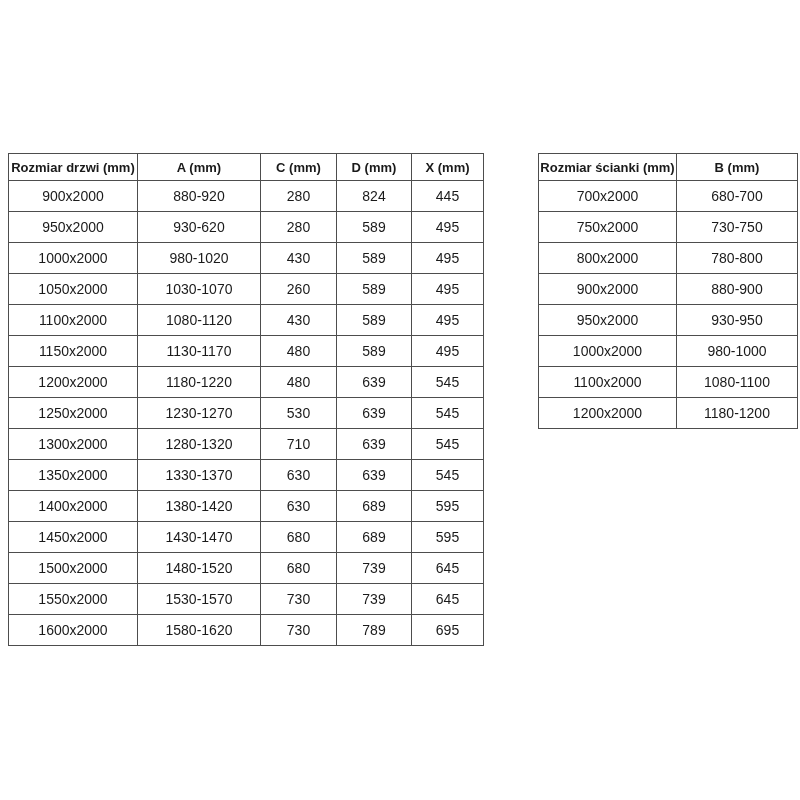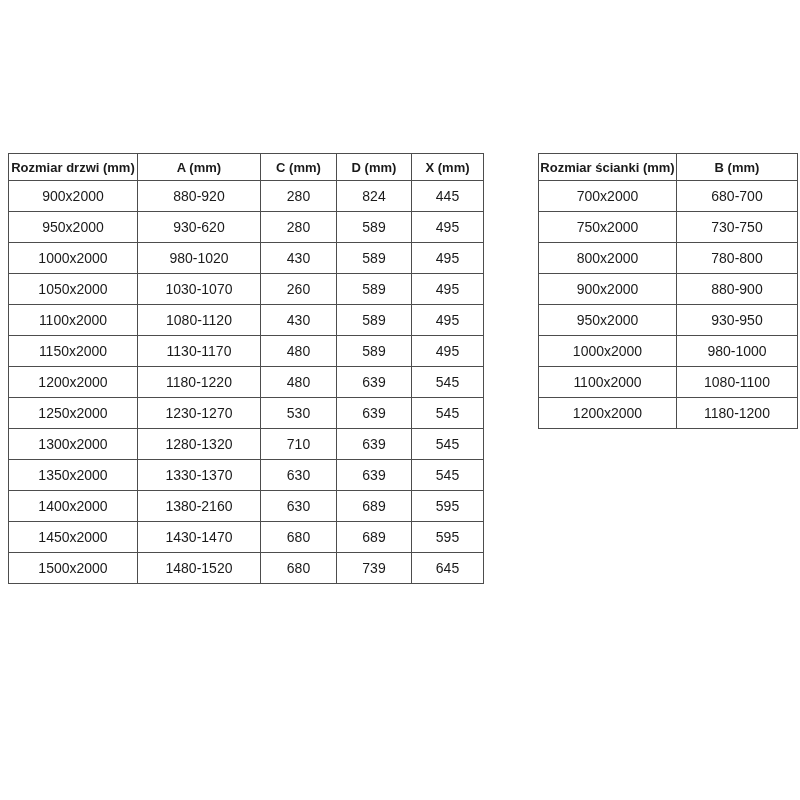--- a/index.html
+++ b/index.html
@@ -112,38 +112,52 @@
         </tr>
         <tr>
           <td>1350x2000</td>
           <td>1330-1370</td>
           <td>630</td>
           <td>639</td>
           <td>545</td>
         </tr>
         <tr>
           <td>1400x2000</td>
-          <td>1380-2160</td>
+          <td>1380-1420</td>
           <td>630</td>
           <td>689</td>
           <td>595</td>
         </tr>
         <tr>
           <td>1450x2000</td>
           <td>1430-1470</td>
           <td>680</td>
           <td>689</td>
           <td>595</td>
         </tr>
         <tr>
           <td>1500x2000</td>
           <td>1480-1520</td>
           <td>680</td>
           <td>739</td>
           <td>645</td>
+        </tr>
+        <tr>
+          <td>1550x2000</td>
+          <td>1530-1570</td>
+          <td>730</td>
+          <td>739</td>
+          <td>645</td>
+        </tr>
+        <tr>
+          <td>1600x2000</td>
+          <td>1580-1620</td>
+          <td>730</td>
+          <td>789</td>
+          <td>695</td>
         </tr>
       </tbody>
   </table>
 </div>
 
 <div class="table-wrap wrap-walls">
   <table>
     <colgroup>
       <col style="width:138px">
         <col style="width:121px">

